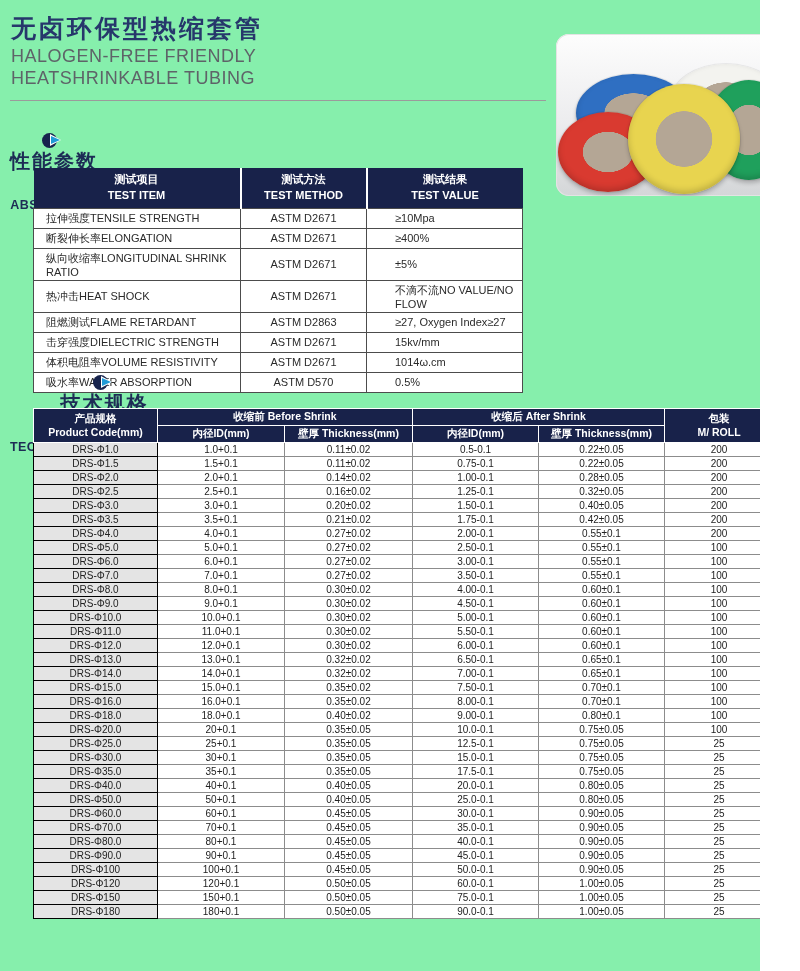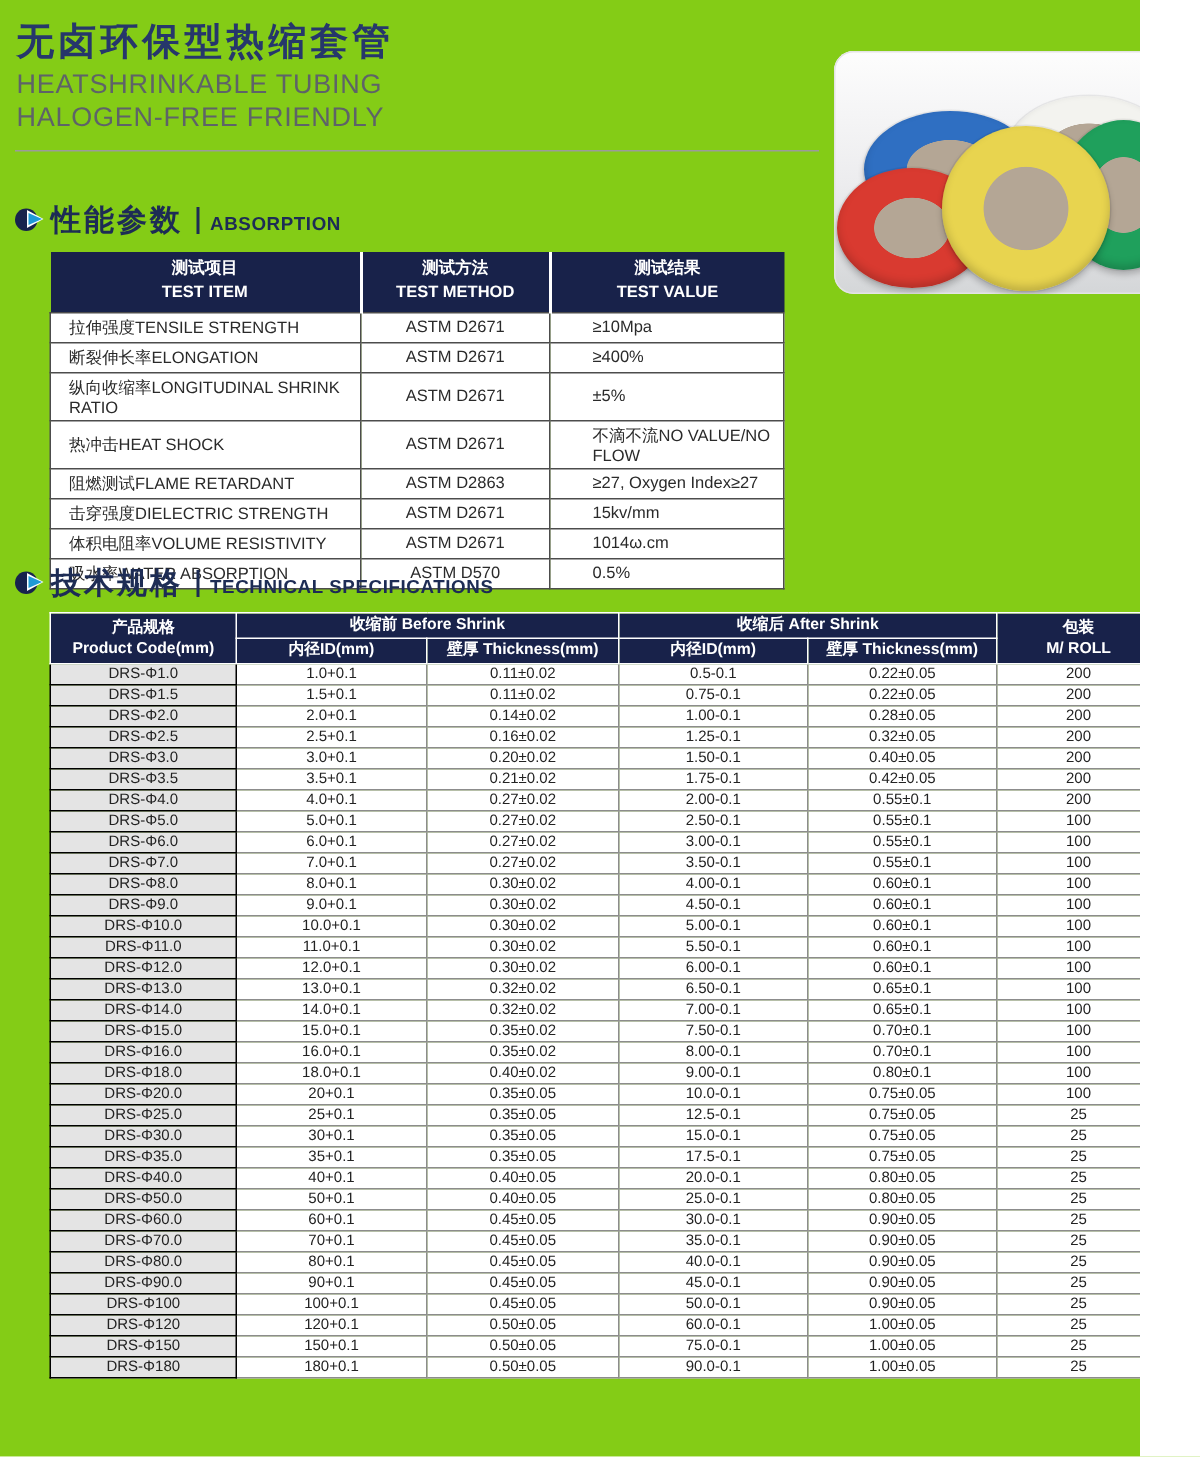--- a/index.html
+++ b/index.html
@@ -2,21 +2,21 @@
 <html><head>
 <meta charset="utf-8">
 <style>
   * { box-sizing: border-box; margin: 0; padding: 0; }
   html,body { background:#ffffff; }
   body {
     width:800px; height:971px;
     font-family:"Liberation Sans","DejaVu Sans",sans-serif;
     color:#222;
   }
-  .page { position:relative; width:760px; height:971px; background:#84cc16; overflow:hidden; }
+  .page { position:relative; width:760px; height:971px; background:#86efac; overflow:hidden; }
 
   
   .title-block { position:absolute; left:11px; top:12px; }
   .title-cn { font-size:25px; font-weight:bold; color:#26376b; letter-spacing:3px; line-height:1.3; }
   .title-en { font-size:18px; color:#5e6368; letter-spacing:0.5px; line-height:1.22; margin-top:1px; }
   .title-rule { position:absolute; left:10px; top:100px; width:536px; height:1px; background:#9b9b9b; }
 
   
   .photo-box {
     position:absolute; left:556px; top:34px; width:234px; height:162px;
@@ -31,21 +31,21 @@
     box-shadow:0 3px 4px rgba(0,0,0,.22), inset 0 -3px 6px rgba(0,0,0,.18), 0 0 0 1px rgba(0,0,0,.06);
   }
   .roll-blue  { left:20px;  top:40px; width:115px; height:78px;  z-index:1; }
   .roll-white { left:115px; top:30px; width:110px; height:74px;  z-index:1; }
   .roll-black { left:146px; top:76px; width:82px;  height:62px;  z-index:2; }
   .roll-red   { left:2px;   top:78px; width:100px; height:80px;  z-index:3; }
   .roll-green { left:150px; top:46px; width:86px;  height:100px; z-index:3; }
   .roll-yellow{ left:72px;  top:50px; width:112px; height:110px; z-index:4; }
 
   
-  .section-head { position:absolute; left:10px; display:flex; align-items:center; }
+  .section-head { position:absolute; left:10px; display:flex; align-items:center;flex-direction:column; }
   #perf-head { top:133px; }
   #spec-head { top:375px; }
   .bullet { position:relative; width:15px; height:15px; border-radius:50%; background:#17234d; margin-right:9px; flex:0 0 auto; }
   .bullet::before {
     content:""; position:absolute; right:-4px; top:1px;
     border-left:11px solid #ffffff; border-top:6.5px solid transparent; border-bottom:6.5px solid transparent;
   }
   .bullet::after {
     content:""; position:absolute; right:-3px; top:3px;
     border-left:9px solid #1f9ad6; border-top:4.5px solid transparent; border-bottom:4.5px solid transparent;
@@ -85,22 +85,22 @@
   }
   .spec-table td.code { background:#e4e4e4; border:1px solid #000000; }
 </style>
 </head>
 <body>
 
 <div class="page">
 
   <div class="title-block">
     <div class="title-cn">无卤环保型热缩套管</div>
+    <div class="title-en">HALOGEN-FREE FRIENDLY</div>
     <div class="title-en">HEATSHRINKABLE TUBING</div>
-    <div class="title-en">HALOGEN-FREE FRIENDLY</div>
   </div>
   <div class="title-rule"></div>
 
   <div class="photo-box">
     <div class="roll roll-blue" style="--ring: #2f6fc2;"></div>
     <div class="roll roll-white" style="--ring: #f3f3ef;"></div>
     <div class="roll roll-black" style="--ring: #23262b;"></div>
     <div class="roll roll-red" style="--ring: #d93a30;"></div>
     <div class="roll roll-green" style="--ring: #1fa05c;"></div>
     <div class="roll roll-yellow" style="--ring: #e8d44f;"></div>

